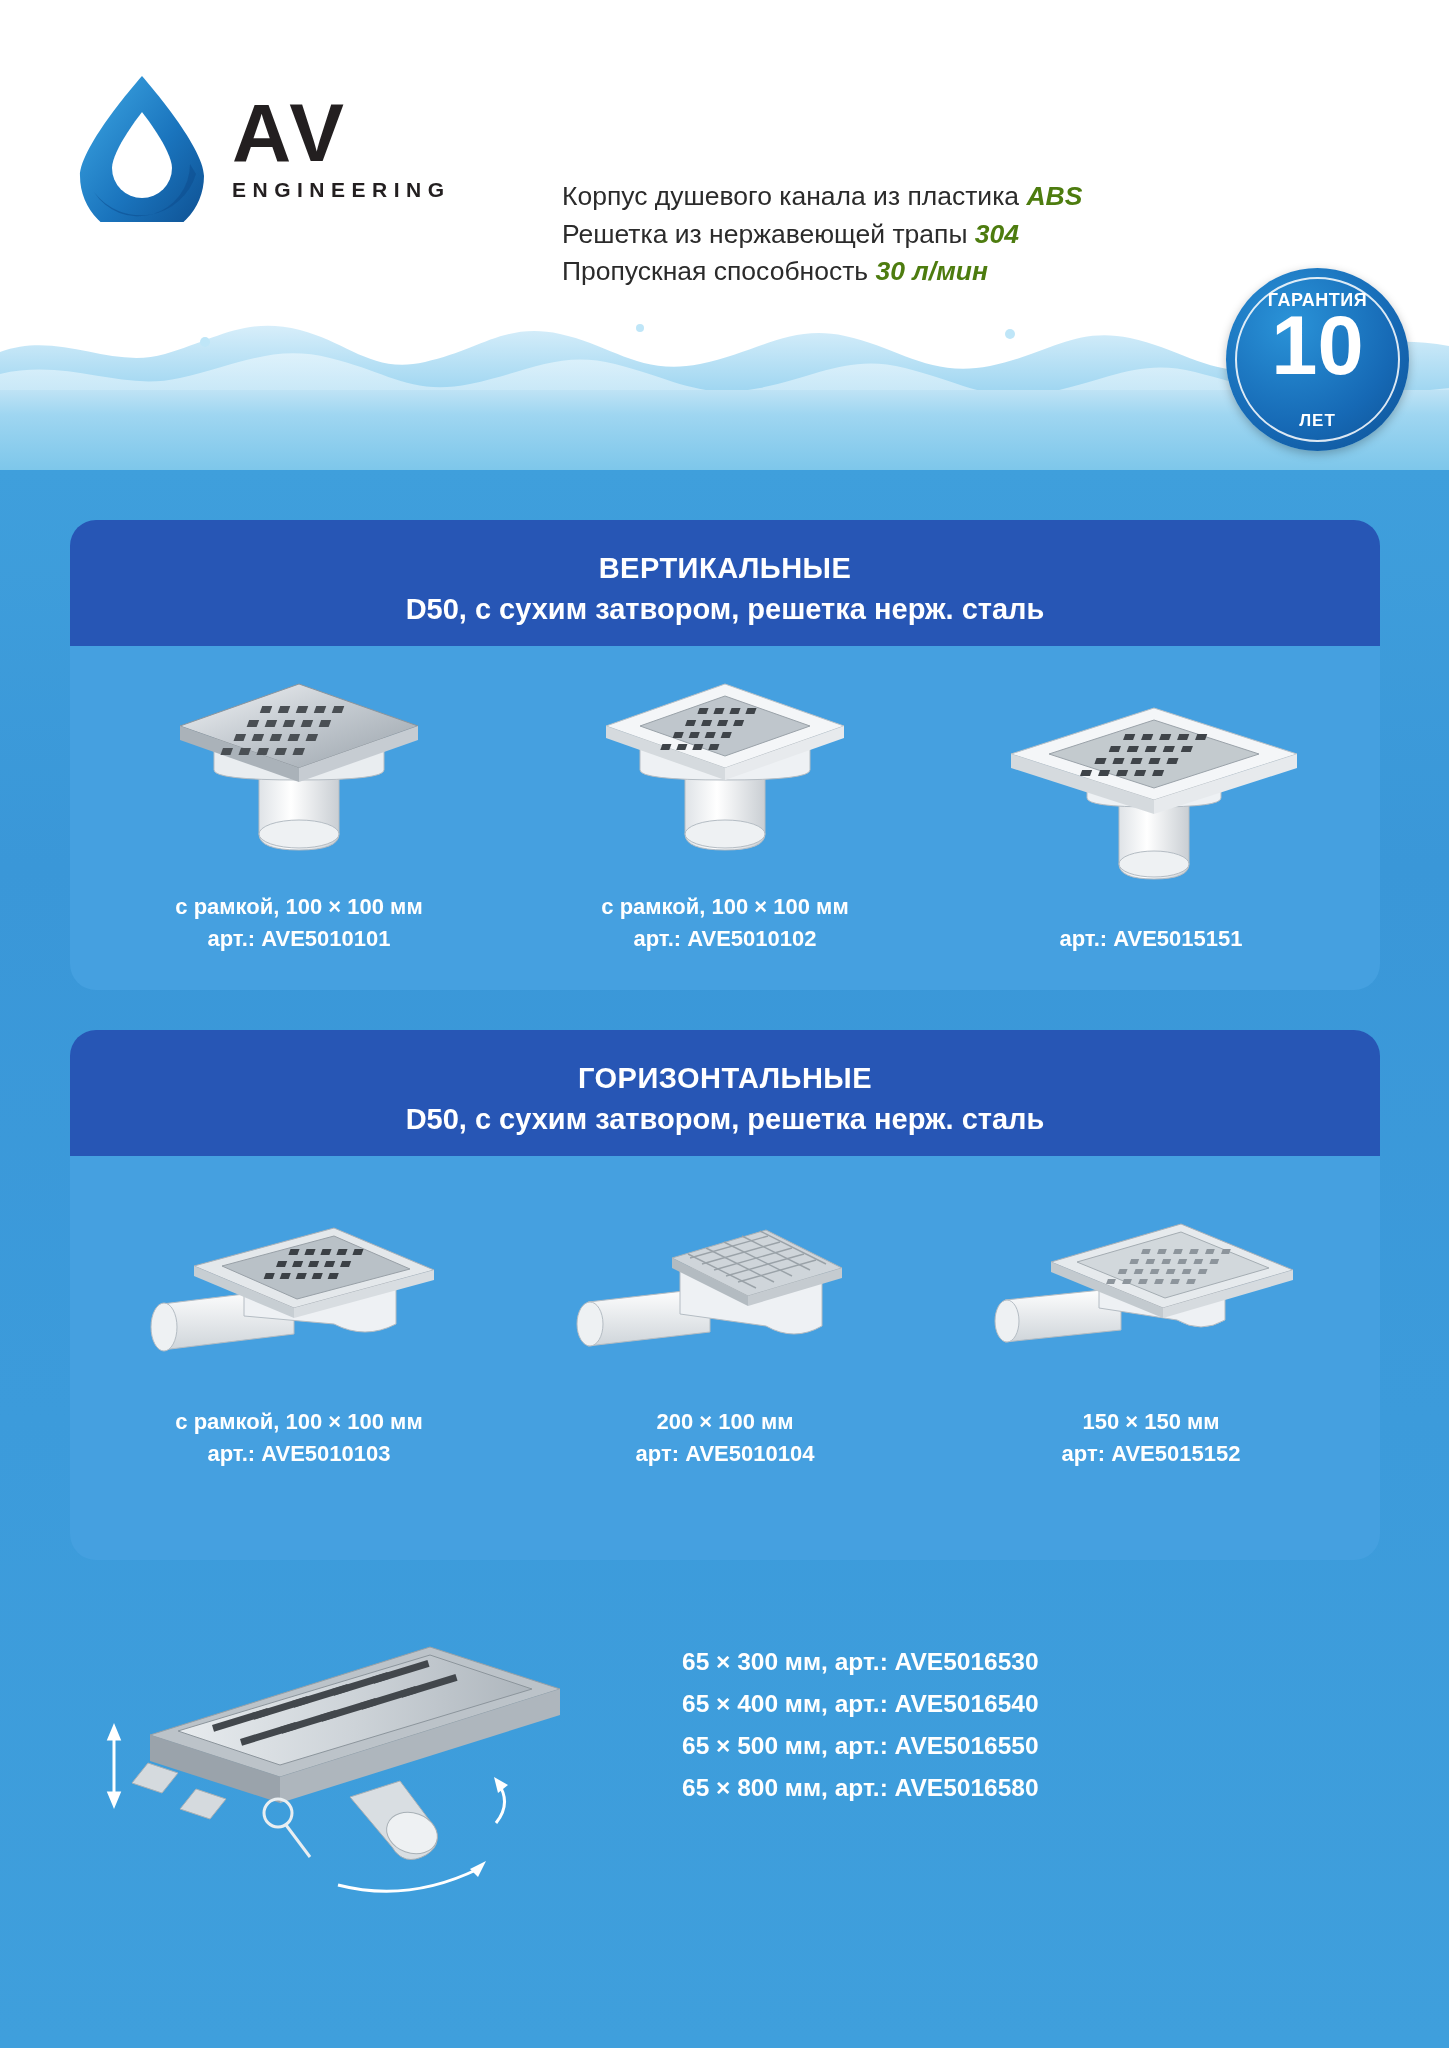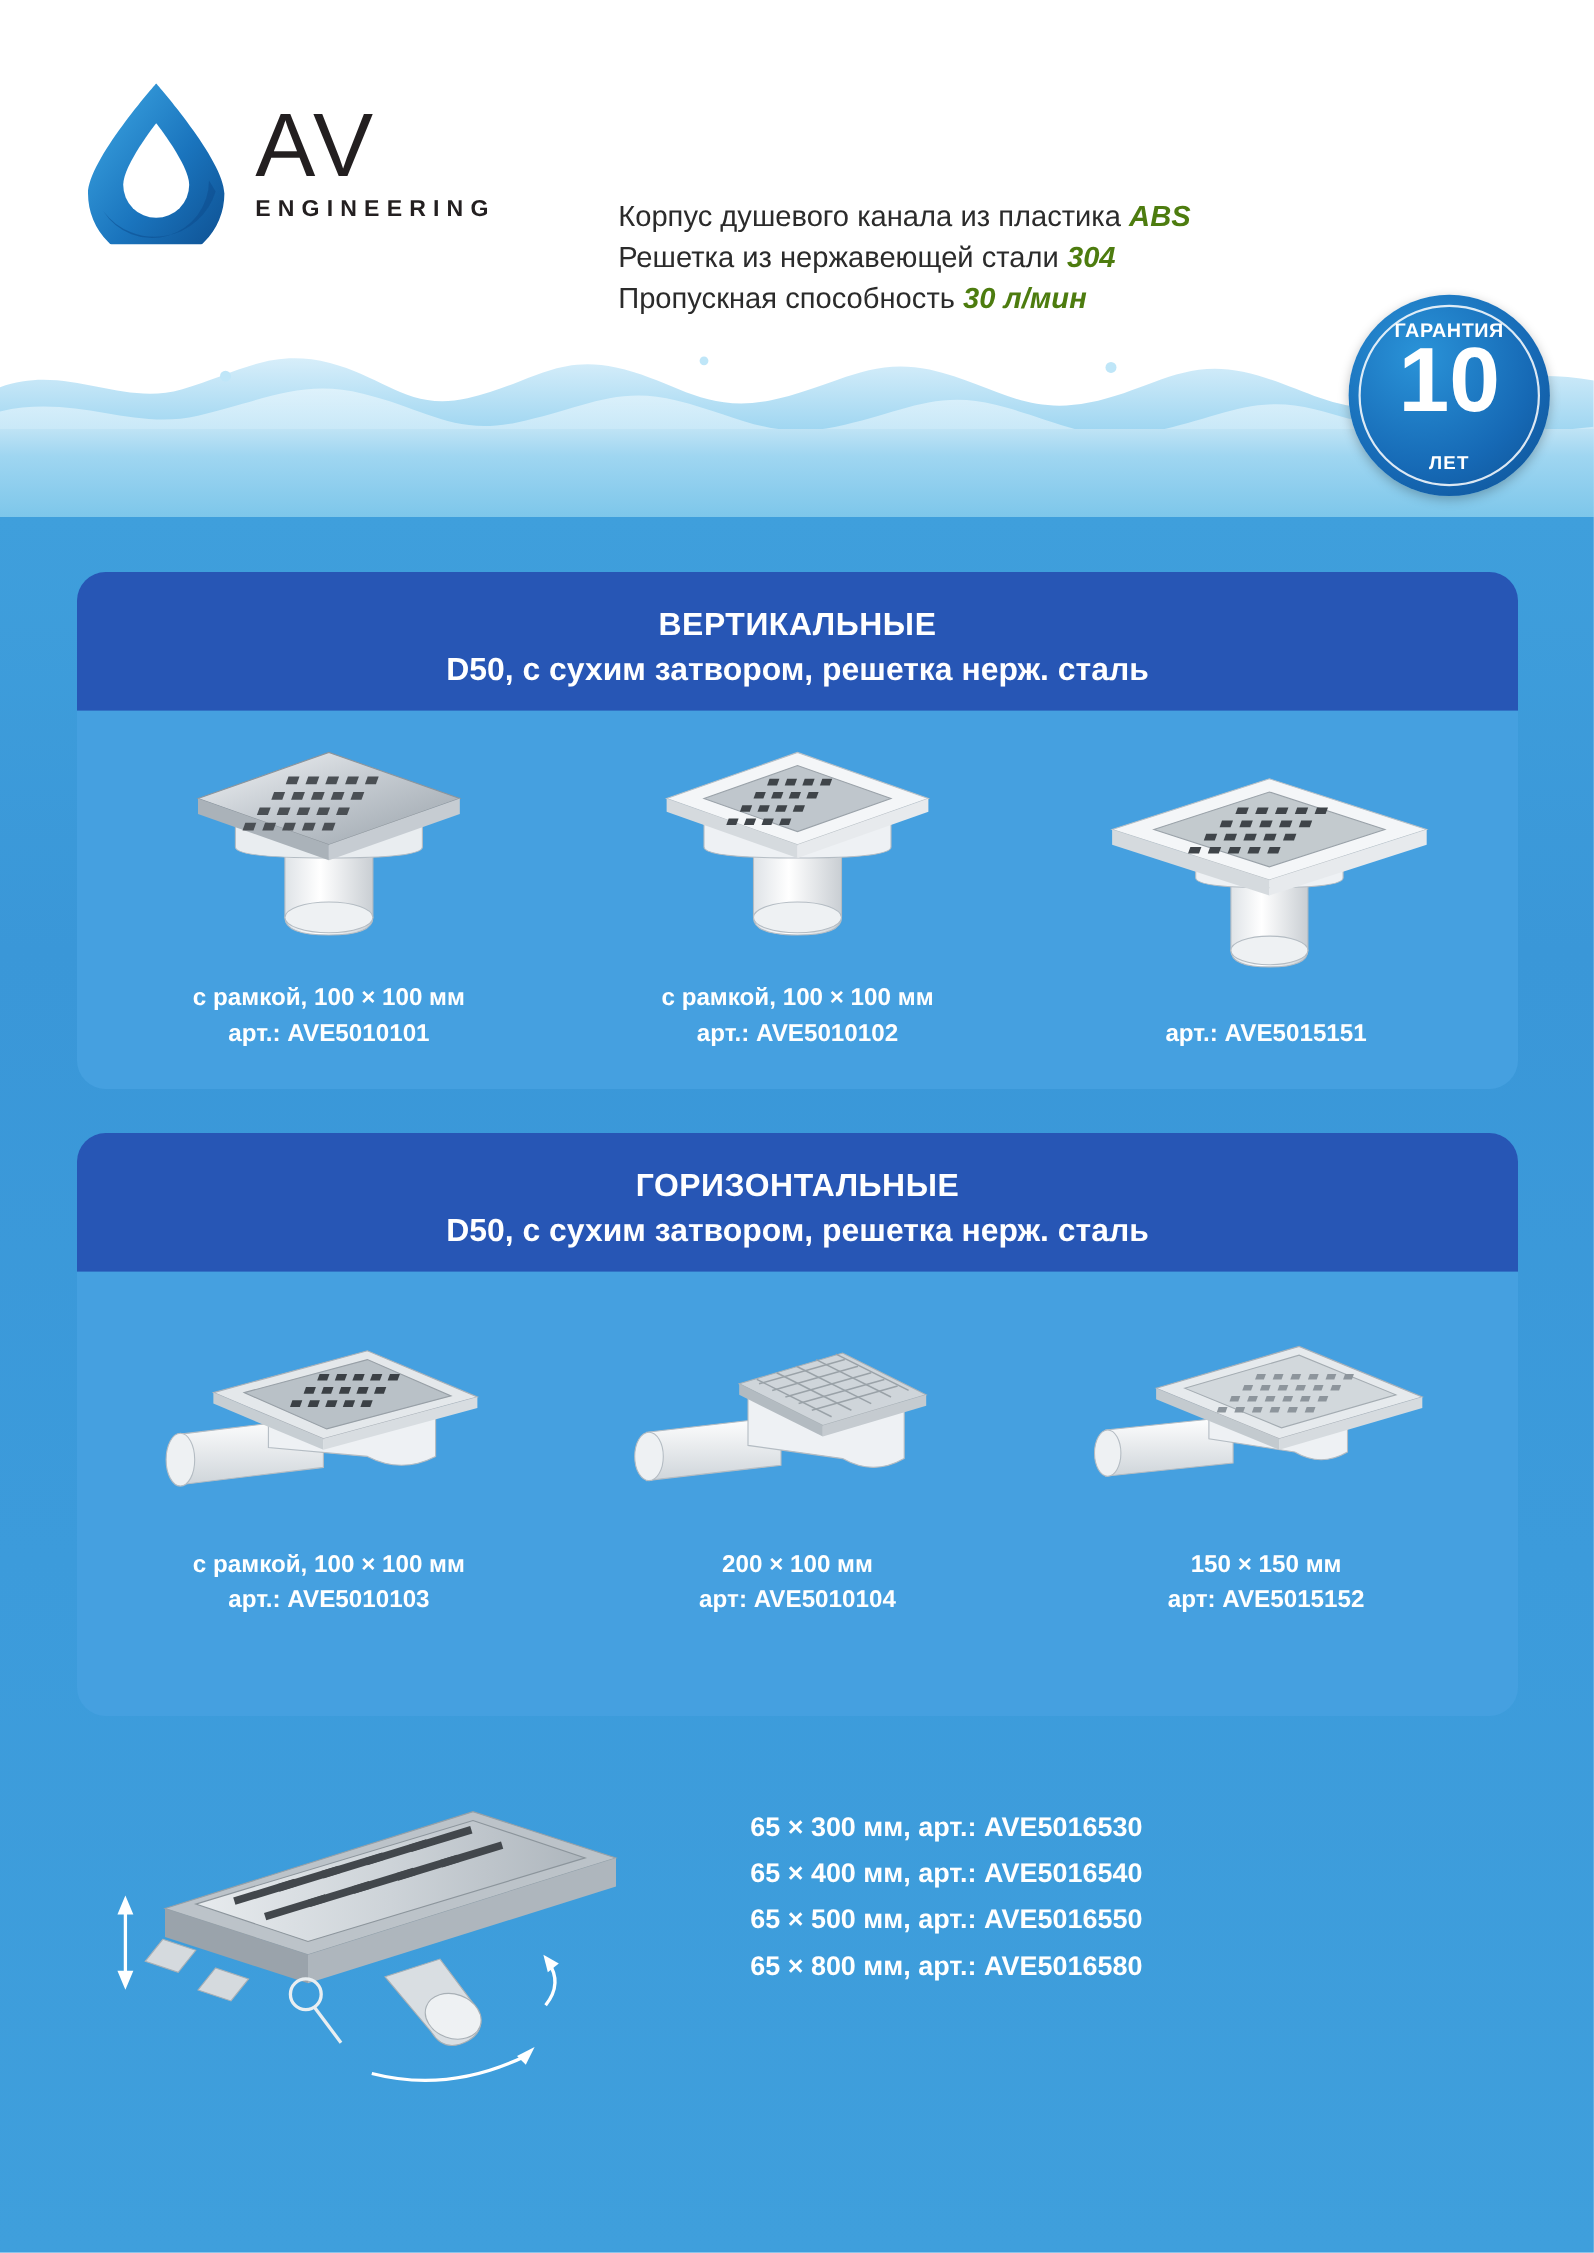--- a/index.html
+++ b/index.html
@@ -51,21 +51,21 @@
     left: 0; top: 0;
     width: 140px; height: 150px;
   }
   .logo-text {
     position: absolute;
     left: 160px;
     top: 22px;
   }
   .logo-av {
     font-size: 82px;
-    font-weight: normal;
+    font-weight: bold;
     letter-spacing: 4px;
     color: #231f20;
     line-height: 0.95;
   }
   .logo-eng {
     font-size: 21px;
     font-weight: bold;
     letter-spacing: 6.5px;
     color: #231f20;
     margin-top: 6px;
@@ -241,21 +241,21 @@
       </svg>
       <div class="logo-text">
         <div class="logo-av">AV</div>
         <div class="logo-eng">ENGINEERING</div>
       </div>
     </div>
 
 
     <div class="head-lines">
       <div><span>Корпус душевого канала из пластика </span><b>ABS</b></div>
-      <div><span>Решетка из нержавеющей стали </span><b>304</b></div>
+      <div><span>Решетка из нержавеющей трапы </span><b>304</b></div>
       <div><span>Пропускная способность </span><b>30 л/мин</b></div>
     </div>
 
     <div class="warranty">
       <div class="ring"></div>
       <div class="w-top">ГАРАНТИЯ</div>
       <div class="w-num">10</div>
       <div class="w-bot">ЛЕТ</div>
     </div>
   </div>

